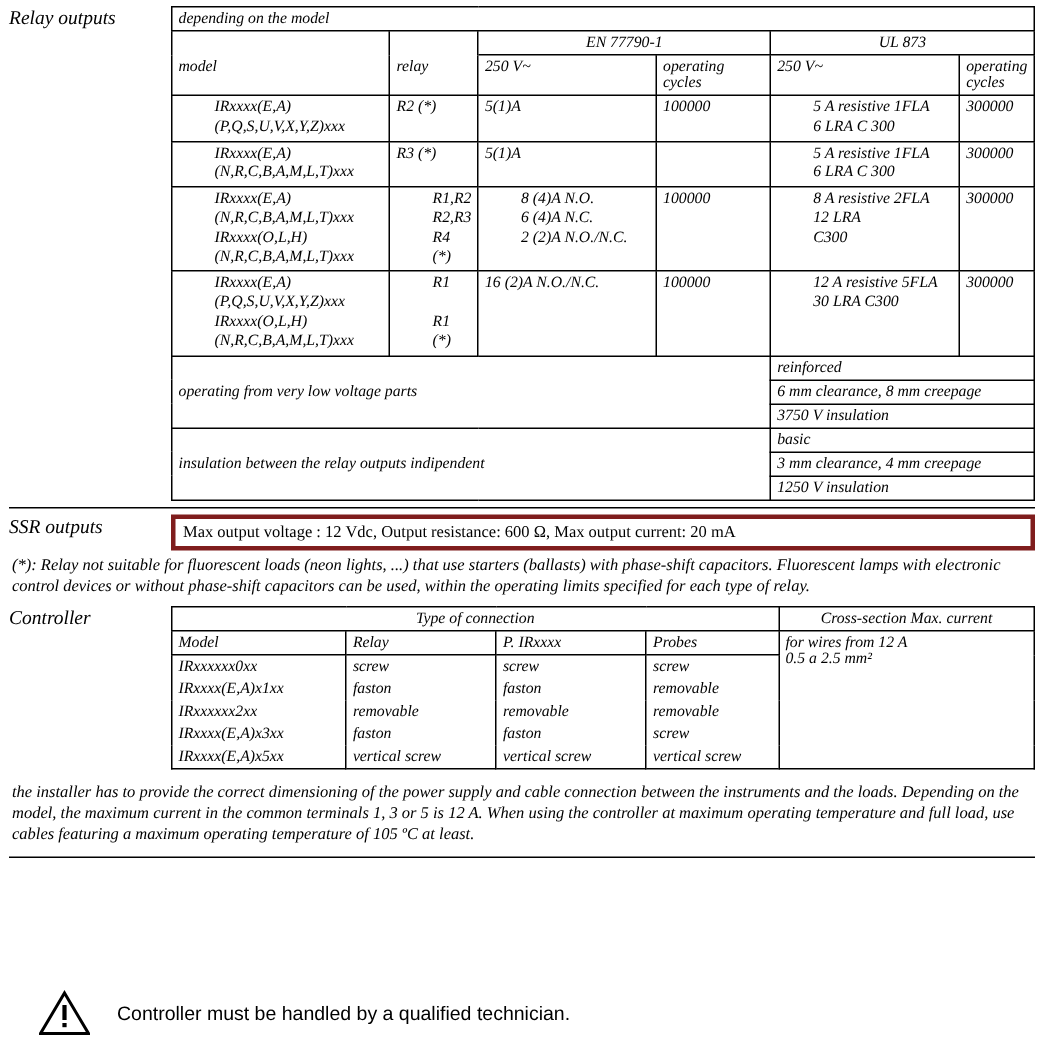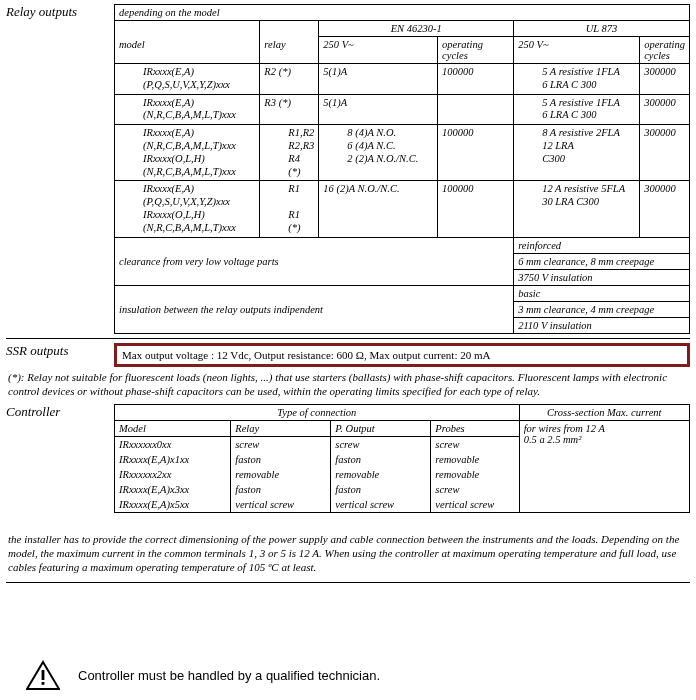--- a/index.html
+++ b/index.html
@@ -64,21 +64,21 @@
     font-size: 10.5px;
   }
   .relay td { font-style: italic; }
   .relay .hdr { text-align: center; font-style: italic; }
 
   
   .note {
     font-style: italic;
     font-size: 11px;
     line-height: 1.28;
-    margin: 19px 2px 5px 2px;
+    margin: 8px 2px 5px 2px;
   }
   .footnote {
     font-style: italic;
     font-size: 11px;
     line-height: 1.3;
     margin: 3px 2px 6px 2px;
   }
   .ssrline {
     font-size: 11px;
     font-style: normal;
@@ -135,21 +135,21 @@
       <td class="rowlabel" style="width:108px;">Relay outputs</td>
       <td>
         <table class="relay">
           <tbody>
                 <tr>
             <td colspan="6" class="ital">depending on the model</td>
           </tr>
           <tr>
             <td rowspan="1" style="border-right:1px solid #000; border-bottom:none; border-top:none;"></td>
             <td style="border-bottom:none; border-top:none;"></td>
-            <td class="hdr" colspan="2">EN 46230-1</td>
+            <td class="hdr" colspan="2">EN 77790-1</td>
             <td class="hdr" colspan="2">UL 873</td>
           </tr>
           <tr>
             <td style="width:140px; border-top:none;">model</td>
             <td style="width:48px; border-top:none;">relay</td>
             <td style="width:118px;">250 V~</td>
             <td style="width:72px;">operating cycles</td>
             <td style="width:128px;">250 V~</td>
             <td>operating cycles</td>
           </tr>
@@ -200,39 +200,39 @@
 
 R1 (*)</td>
             <td>16 (2)A N.O./N.C.</td>
             <td>100000</td>
             <td class="multi" style="white-space:pre-line;">12 A resistive 5FLA
 30 LRA C300</td>
             <td>300000</td>
           </tr>
 
           <tr>
-            <td colspan="4" rowspan="3" style="vertical-align:middle;">clearance from very low voltage parts</td>
+            <td colspan="4" rowspan="3" style="vertical-align:middle;">operating from very low voltage parts</td>
             <td colspan="2">reinforced</td>
           </tr>
           <tr>
             <td colspan="2">6 mm clearance, 8 mm creepage</td>
           </tr>
           <tr>
             <td colspan="2">3750 V insulation</td>
           </tr>
 
           <tr>
             <td colspan="4" rowspan="3" style="vertical-align:middle;">insulation between the relay outputs indipendent</td>
             <td colspan="2">basic</td>
           </tr>
           <tr>
             <td colspan="2">3 mm clearance, 4 mm creepage</td>
           </tr>
           <tr>
-            <td colspan="2">2110 V insulation</td>
+            <td colspan="2">1250 V insulation</td>
           </tr>
         </tbody>
             </table>
       </td>
     </tr>
   </tbody>
     </table>
 
   <div class="thinline"></div>
 
@@ -256,21 +256,21 @@
       <td>
         <table class="conn">
           <tbody>
                 <tr>
             <td colspan="4" class="hdr">Type of connection</td>
             <td class="hdr" style="width:164px;">Cross-section Max. current</td>
           </tr>
           <tr>
             <td style="width:108px;">Model</td>
             <td style="width:92px;">Relay</td>
-            <td style="width:92px;">P. Output</td>
+            <td style="width:92px;">P. IRxxxx</td>
             <td style="width:80px;">Probes</td>
             <td rowspan="6" style="white-space:pre-line; vertical-align:top;">for wires from 12 A
 0.5 a 2.5 mm²</td>
           </tr>
           <tr>
             <td style="border-bottom:none;margin-left:40px;">IRxxxxxx0xx</td>
             <td style="border-bottom:none;">screw</td>
             <td style="border-bottom:none;">screw</td>
             <td style="border-bottom:none;">screw</td>
           </tr>

